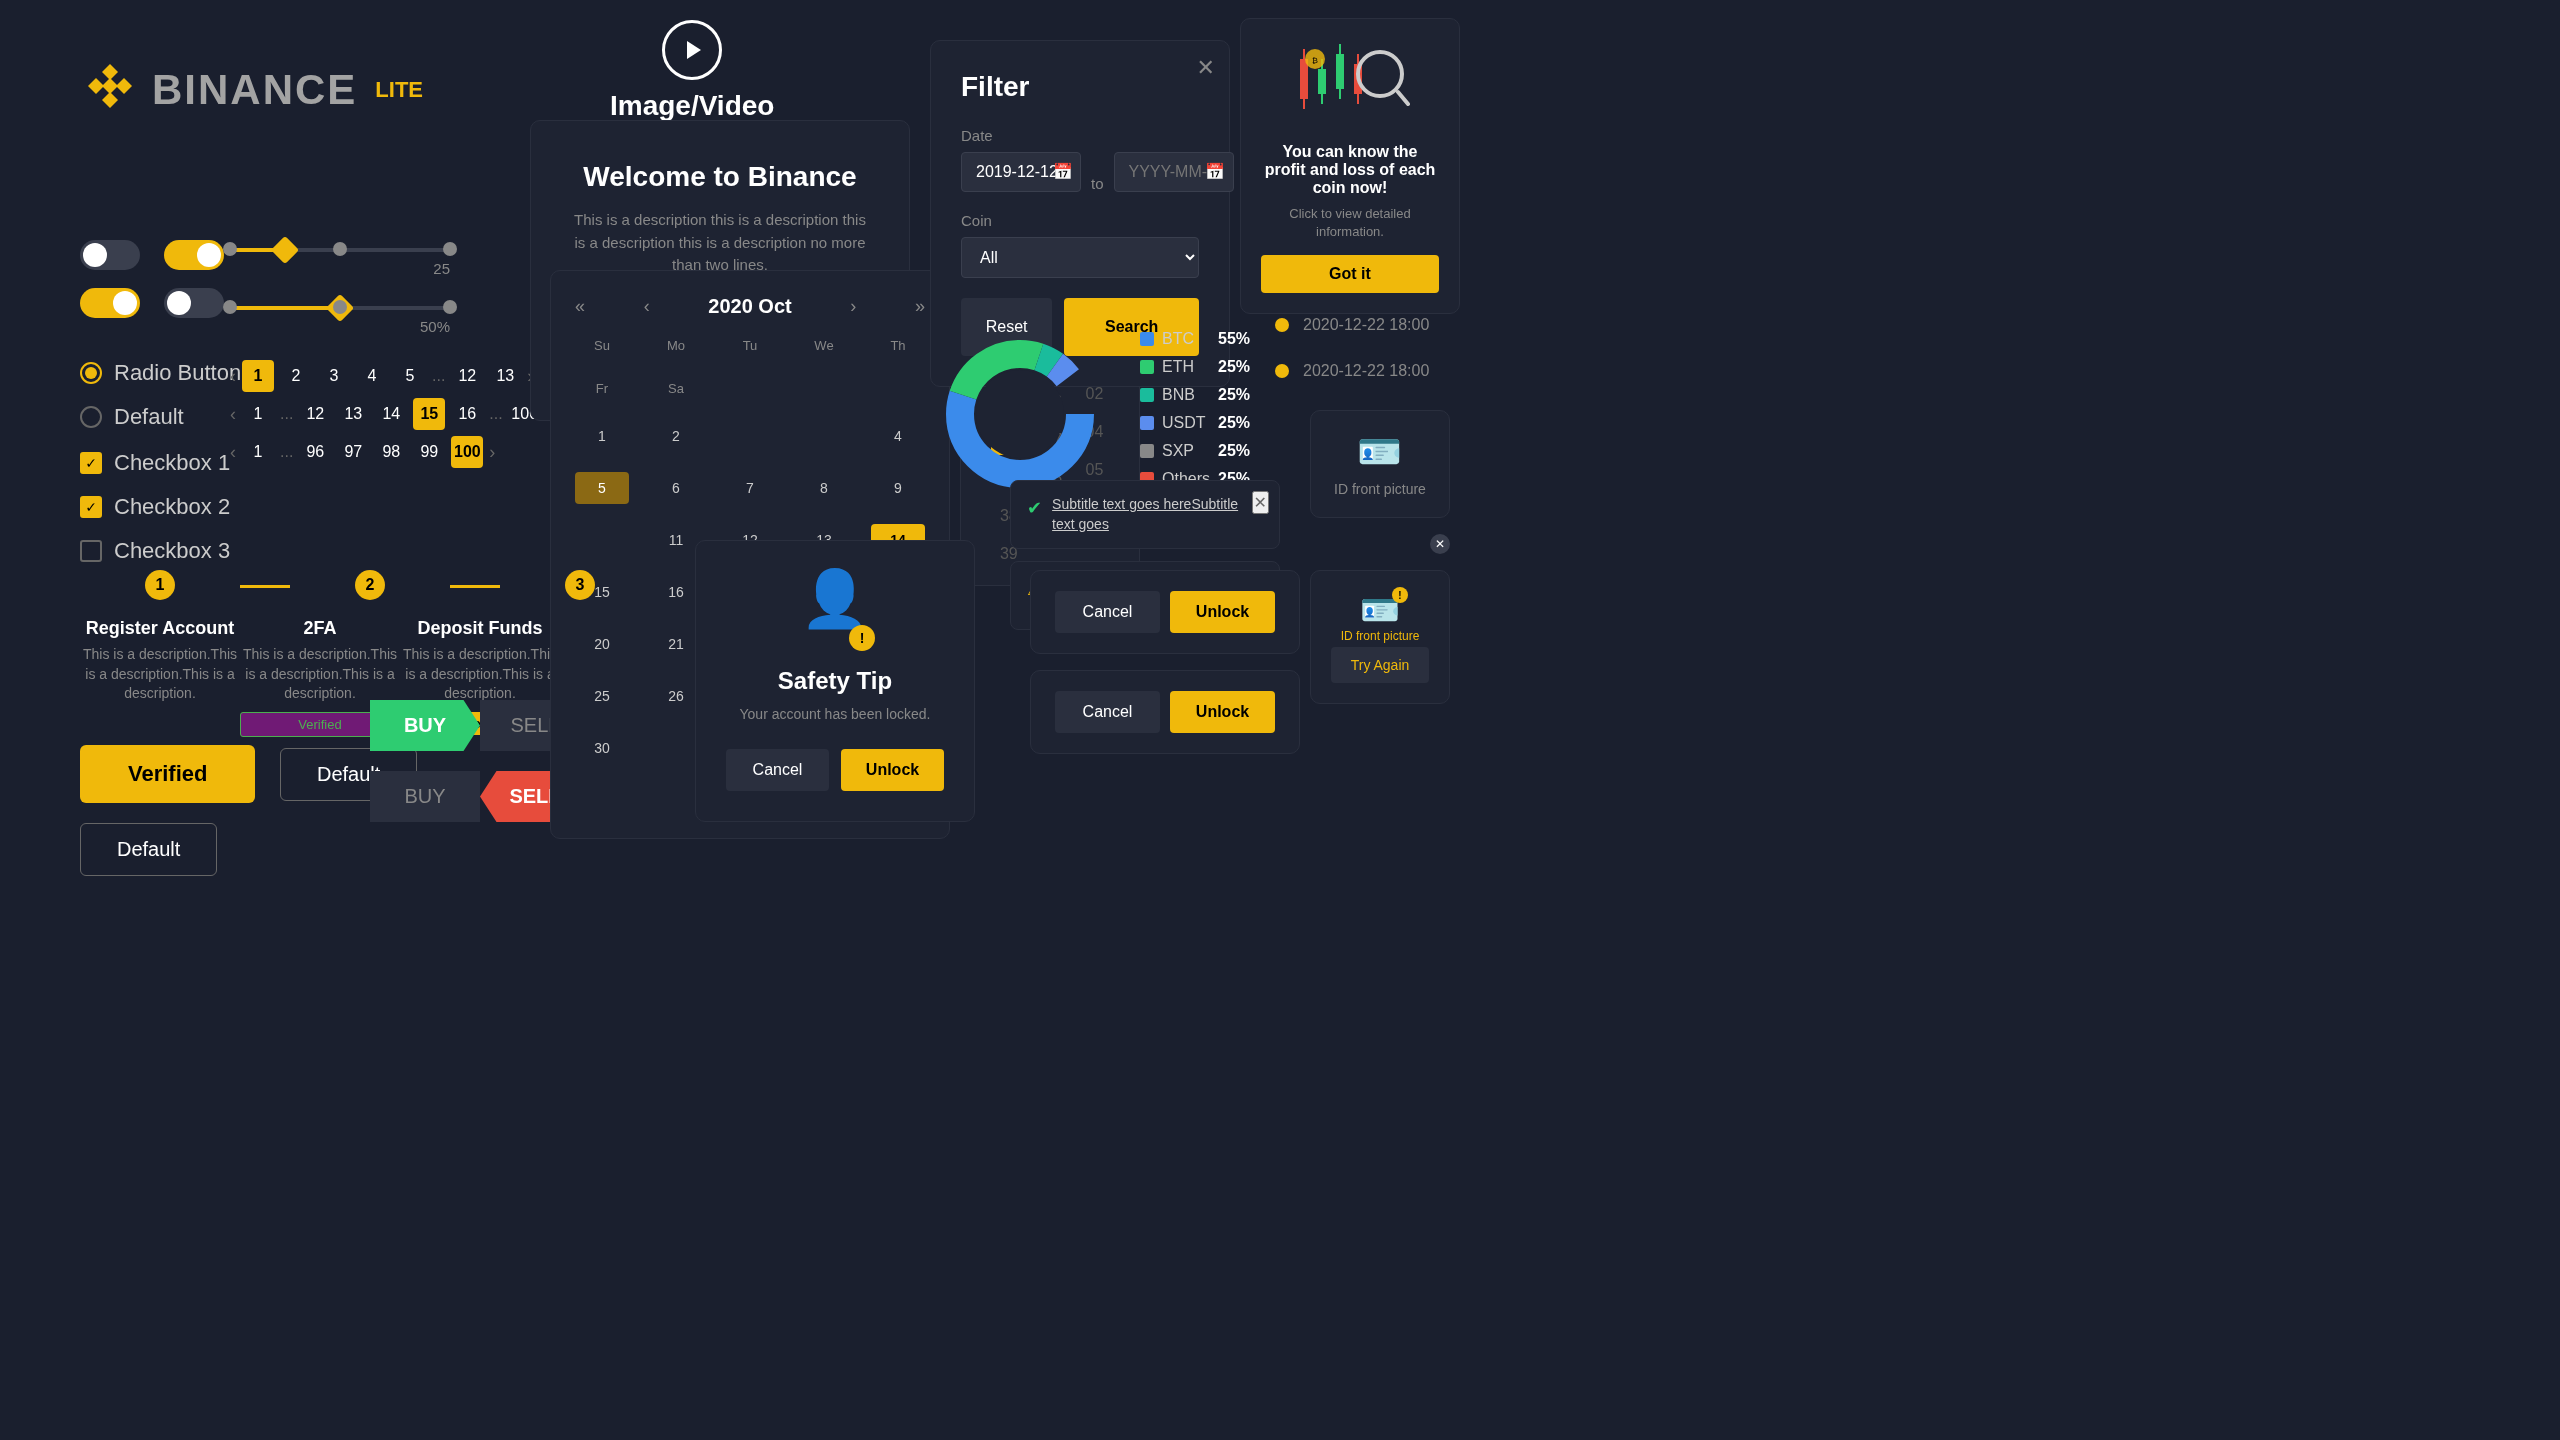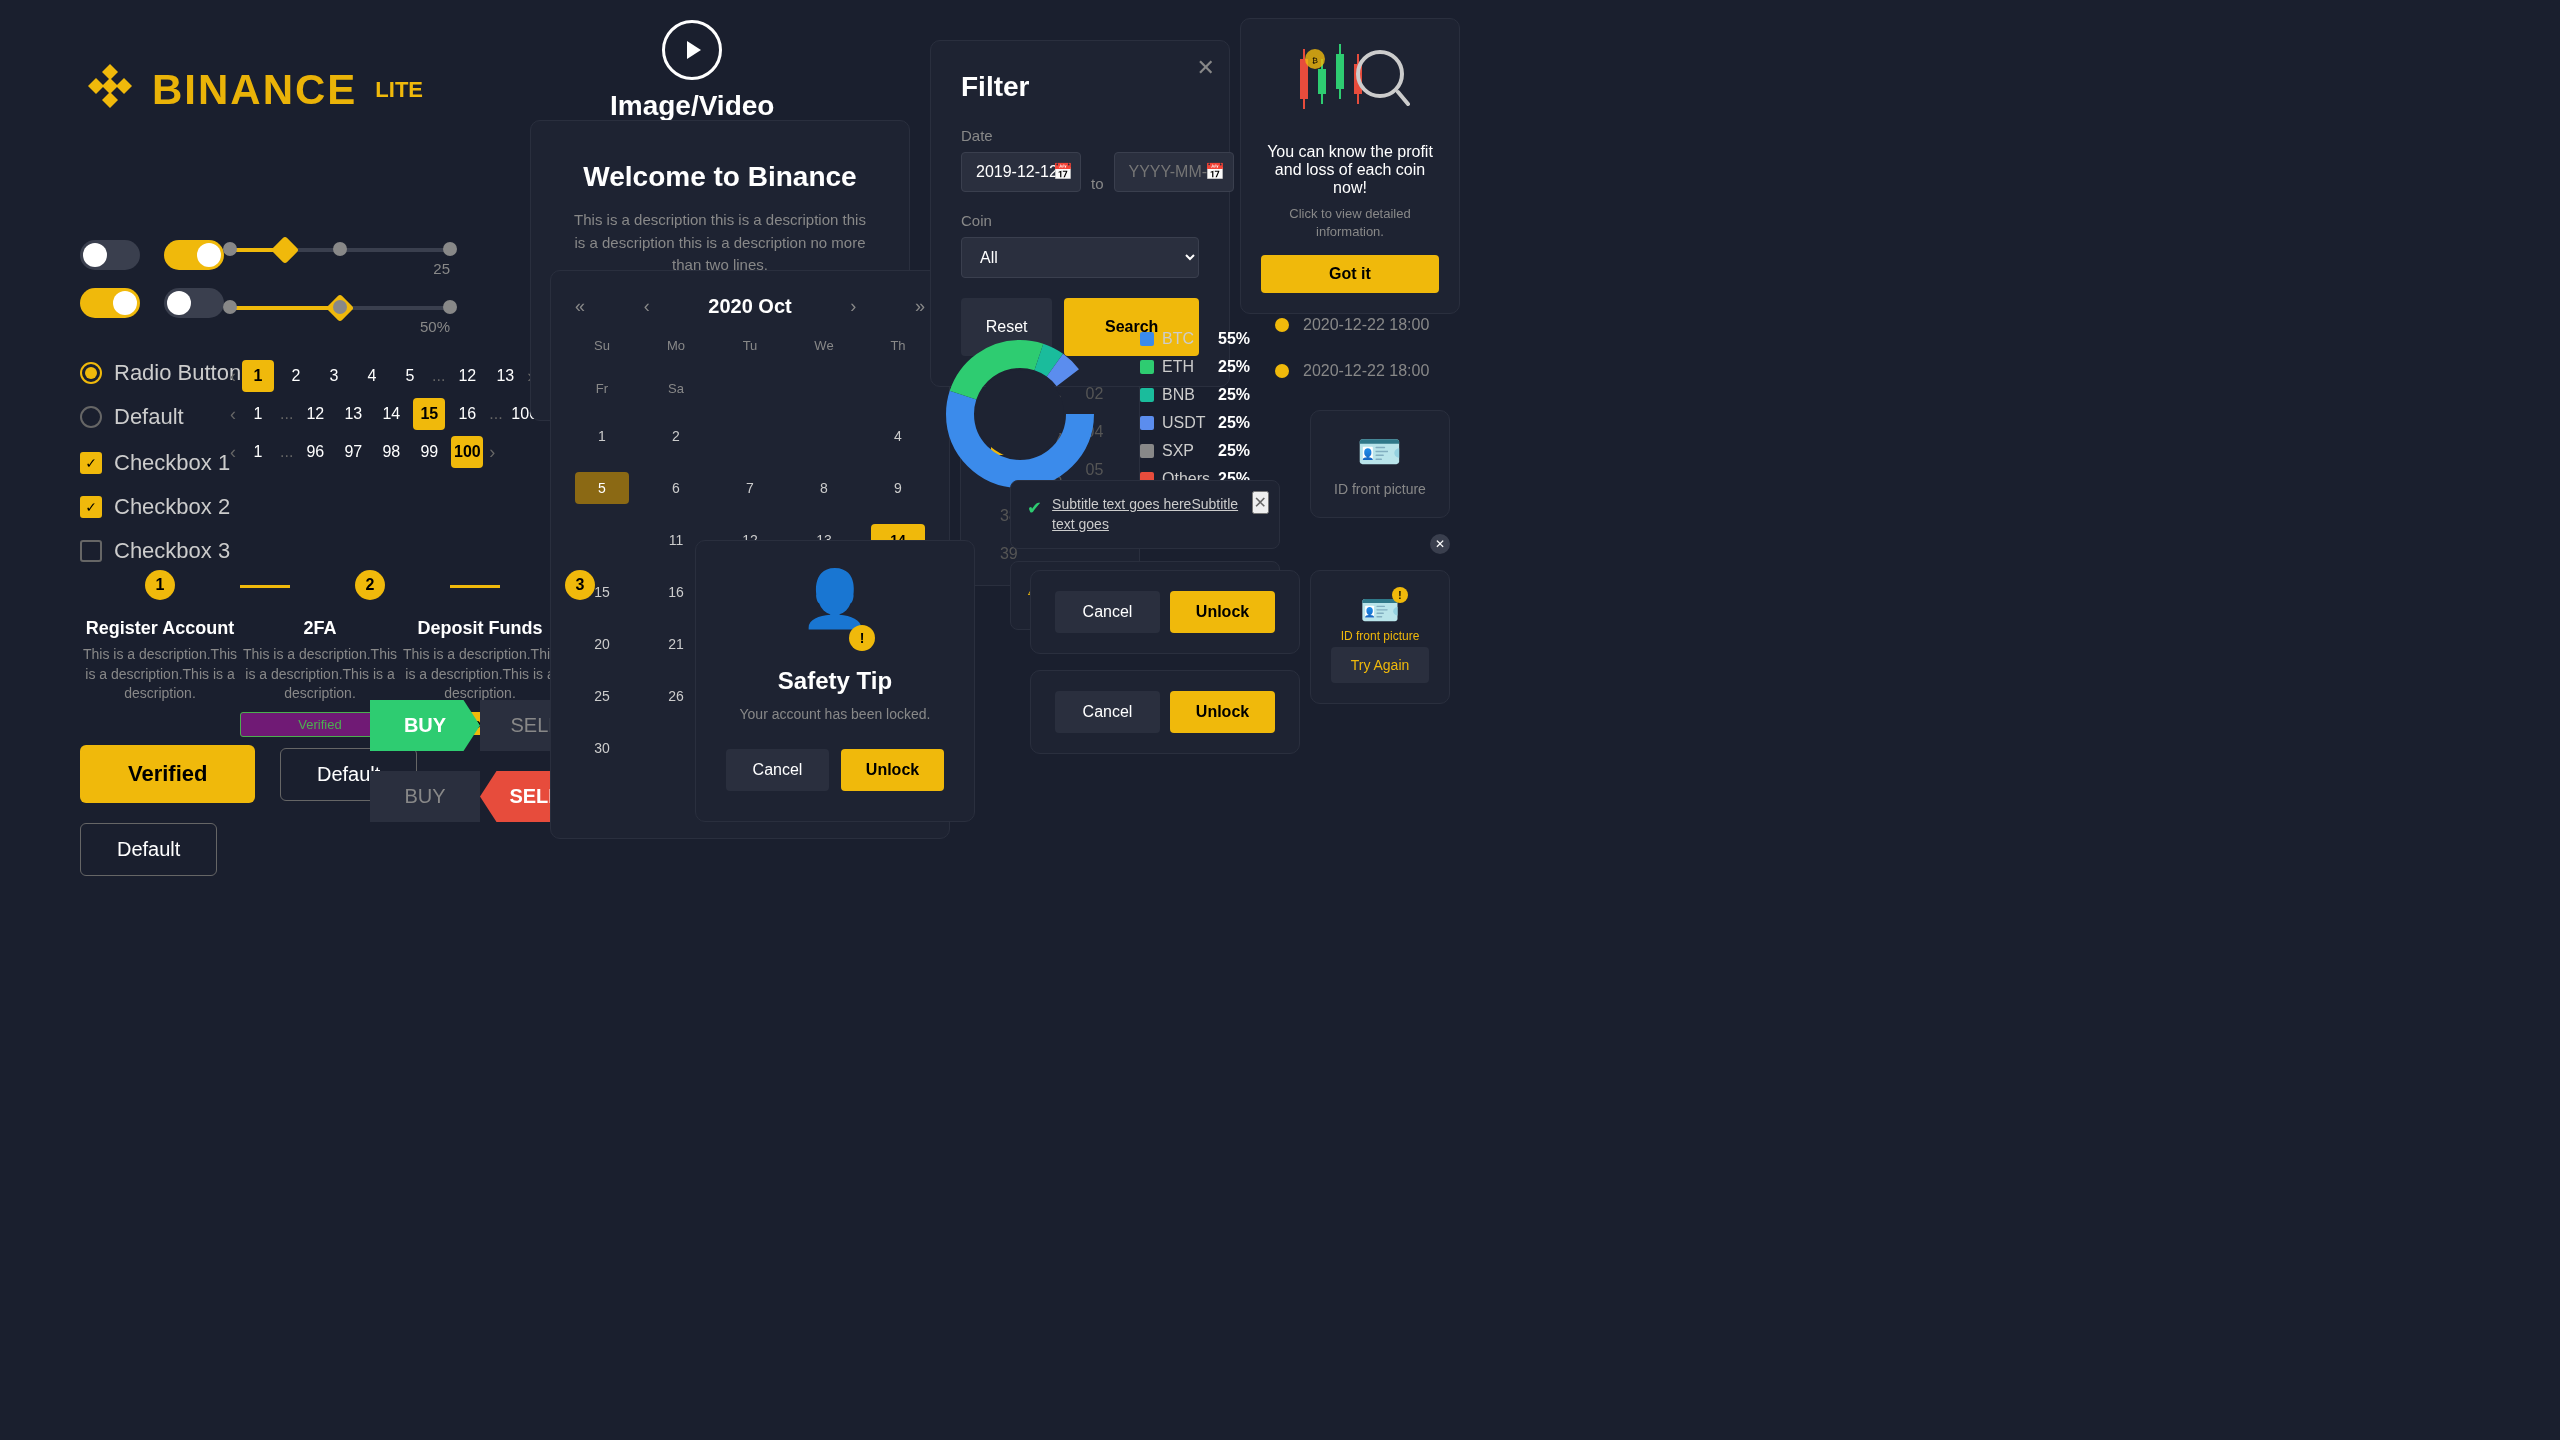--- a/index.html
+++ b/index.html
@@ -703,21 +703,21 @@
       position: absolute;
       top: 18px;
       left: 1240px;
       width: 220px;
       background: #1e2332;
       border-radius: 10px;
       padding: 20px;
       border: 1px solid #2a2f3e;
     }
     .promo-chart { font-size: 60px; text-align: center; margin-bottom: 10px; }
-    .promo-title { font-size: 16px; font-weight: 400; text-align: center; margin-bottom: 8px; }
+    .promo-title { font-size: 16px; font-weight: 700; text-align: center; margin-bottom: 8px; }
     .promo-desc { font-size: 13px; color: #888; text-align: center; margin-bottom: 14px; line-height: 1.4; }
     .btn-got-it {
       background: #f0b90b;
       color: #000;
       border: none;
       padding: 10px 0;
       border-radius: 4px;
       font-size: 16px;
       font-weight: 600;
       cursor: pointer;
@@ -756,21 +756,21 @@
 <body>
 
 <div class="logo-area">
   <svg class="logo-icon" viewBox="0 0 60 60" fill="none">
     <polygon points="30,4 38,12 30,20 22,12" fill="#f0b90b"></polygon>
     <polygon points="16,18 24,26 16,34 8,26" fill="#f0b90b"></polygon>
     <polygon points="44,18 52,26 44,34 36,26" fill="#f0b90b"></polygon>
     <polygon points="30,32 38,40 30,48 22,40" fill="#f0b90b"></polygon>
     <polygon points="30,18 38,26 30,34 22,26" fill="#f0b90b"></polygon>
   </svg>
-  <span style="font-size:42px;font-weight:700;color:#eab308;letter-spacing:2px;">BINANCE</span>
+  <span style="font-size:42px;font-weight:700;color:#a3a3a3;letter-spacing:2px;">BINANCE</span>
   <span style="font-size:22px;color:#f0b90b;font-weight:600;margin-left:6px;">LITE</span>
 </div>
 
 <div style="position:absolute;top:240px;left:80px;display:flex;gap:24px;">
   <div class="toggle off"></div>
   <div class="toggle on-yellow"></div>
 </div>
 <div style="position:absolute;top:288px;left:80px;display:flex;gap:24px;">
   <div class="toggle on-yellow" style="background:#f0b90b;"></div>
   <div class="toggle off" style="background:#3a3f4e;"></div>

